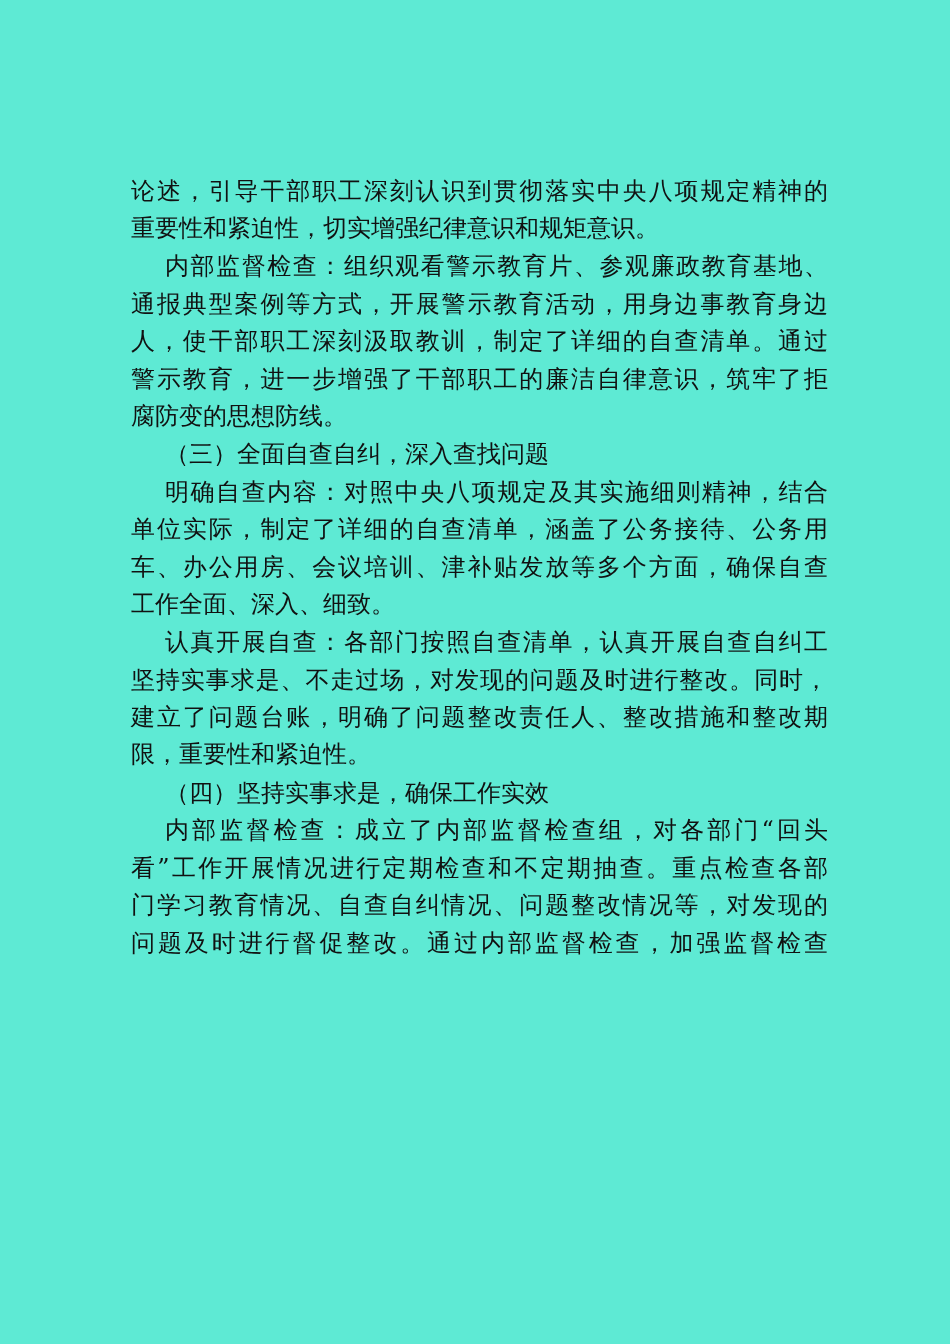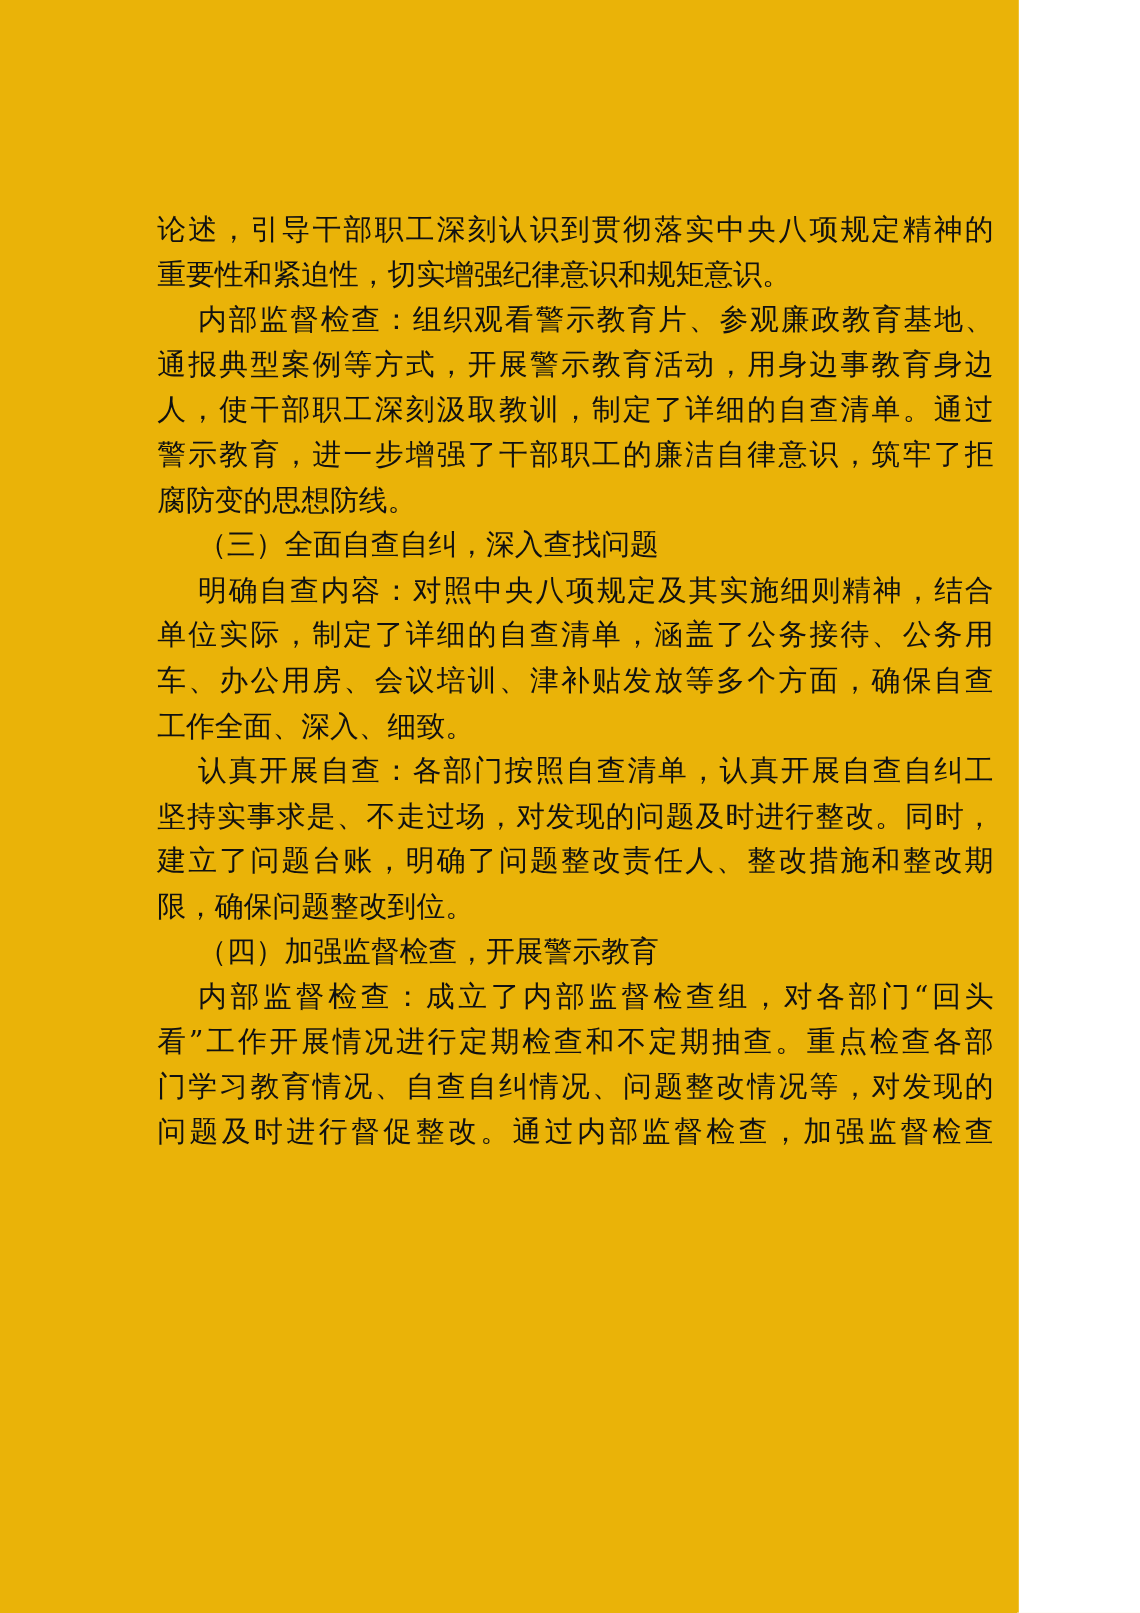--- a/index.html
+++ b/index.html
@@ -1,30 +1,30 @@
 <!DOCTYPE html>
 <html><head>
 <meta charset="utf-8">
 <style>
   html, body { margin: 0; padding: 0; background: #ffffff; }
   body { width: 950px; height: 1344px; position: relative; overflow: hidden; }
   .page {
-    position: absolute; left: 0; top: 0; width: 849px; height: 1344px; background: #eab308;
+    position: absolute; left: 0; top: 0; width: 950px; height: 1344px; background: #5eead4;
   }
   .body-text {
     position: absolute; left: 131px; top: 173px; width: 700px;
     font-family: "DejaVu Serif", "Liberation Serif", serif;
     font-size: 24px; color: #111111;
   }
   .line {
     height: 37.6px; line-height: 37.6px; white-space: nowrap;
     text-align: justify; text-align-last: justify; width: 697px;
     letter-spacing: 0px;
   }
-  .line.last { text-align-last: left; }
+  .line.last { text-align-last: left; font-family: Liberation Mono, monospace; }
   .line.indent { padding-left: 34px; width: 663px; }
   .line.heading { padding-left: 34px; text-align-last: left; }
 </style>
 </head>
 <body>
 
 <div class="page">
   <div class="body-text">
 
     <div>
@@ -48,25 +48,25 @@
       <div class="line indent">明确自查内容：对照中央八项规定及其实施细则精神，结合</div>
       <div class="line">单位实际，制定了详细的自查清单，涵盖了公务接待、公务用</div>
       <div class="line">车、办公用房、会议培训、津补贴发放等多个方面，确保自查</div>
       <div class="line last">工作全面、深入、细致。</div>
     </div>
 
     <div>
       <div class="line indent">认真开展自查：各部门按照自查清单，认真开展自查自纠工</div>
       <div class="line">坚持实事求是、不走过场，对发现的问题及时进行整改。同时，</div>
       <div class="line">建立了问题台账，明确了问题整改责任人、整改措施和整改期</div>
-      <div class="line last">限，确保问题整改到位。</div>
+      <div class="line last">限，重要性和紧迫性。</div>
     </div>
 
     <div>
-      <div class="line heading">（四）加强监督检查，开展警示教育</div>
+      <div class="line heading">（四）坚持实事求是，确保工作实效</div>
     </div>
 
     <div>
       <div class="line indent">内部监督检查：成立了内部监督检查组，对各部门“回头</div>
       <div class="line">看”工作开展情况进行定期检查和不定期抽查。重点检查各部</div>
       <div class="line">门学习教育情况、自查自纠情况、问题整改情况等，对发现的</div>
       <div class="line">问题及时进行督促整改。通过内部监督检查，加强监督检查</div>
     </div>
 
   </div>

